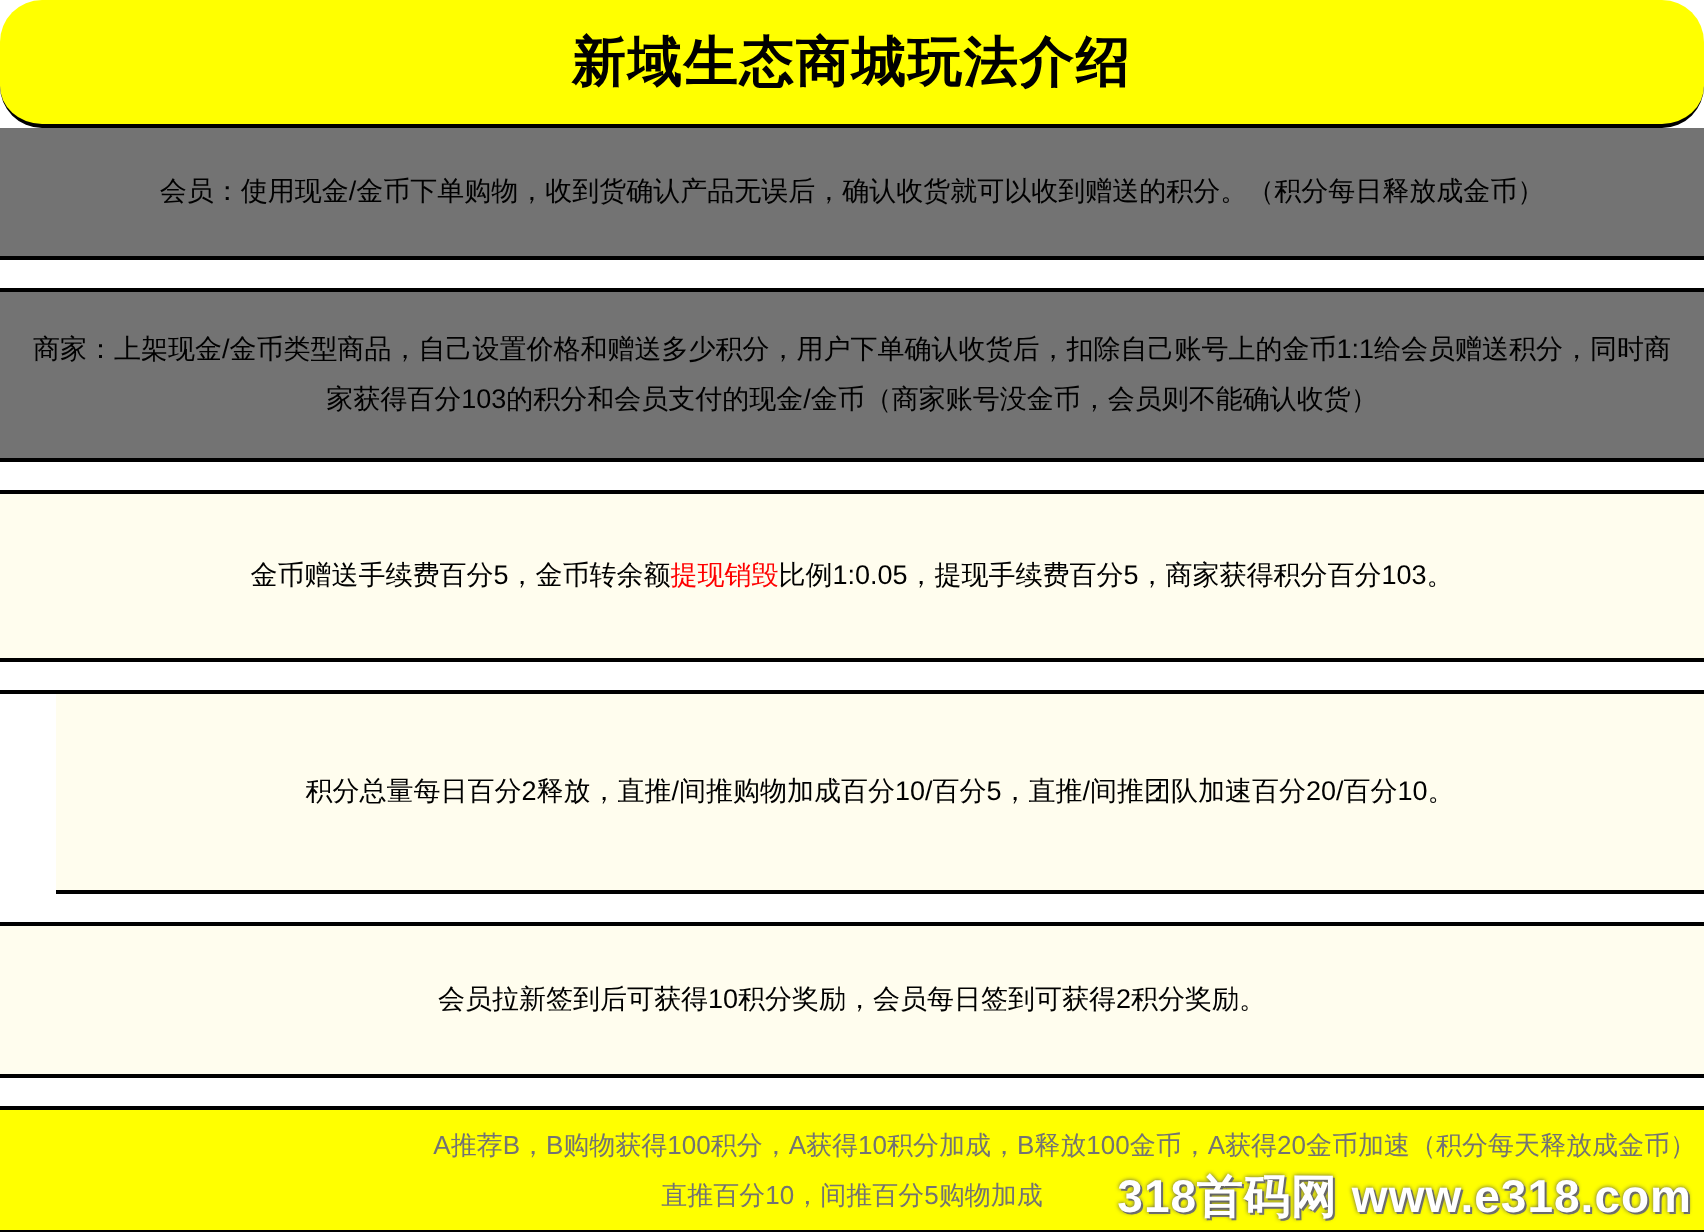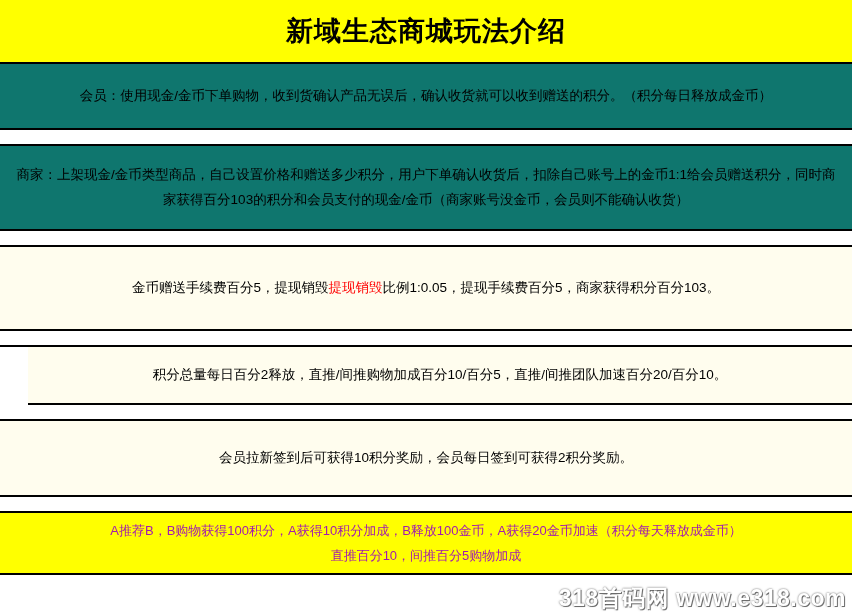--- a/index.html
+++ b/index.html
@@ -20,64 +20,65 @@
     background: #ffffff;
     box-sizing: border-box;
   }
   .title-band {
     background: #ffff00;
     height: 62px;
     display: flex;
     align-items: center;
     justify-content: center;
     border-bottom: 2px solid #000000;
+    border-radius: 21px;
   }
   .title-text {
     font-size: 27px;
     font-weight: bold;
     color: #000000;
     letter-spacing: 1px;
   }
   .row {
     border-bottom: 2px solid #000000;
     box-sizing: border-box;
     display: flex;
     align-items: center;
     justify-content: center;
     padding: 0 10px;
   }
   .row-white {
-    background: #0f766e;
+    background: #737373;
   }
   .row-cream {
     background: #fffdee;
   }
   .row-yellow {
     background: #ffff00;
   }
   .row-inner {
     text-align: center;
     line-height: 1.85;
     font-size: 13.5px;
     color: #000000;
     width: 100%;
   }
   .r-member   { height: 66px; }
   .r-merchant { height: 85px; }
   .r-gap      { height: 14px; background:#ffffff; border-bottom: 2px solid #000000; }
   .r-coin     { height: 84px; }
-  .r-points   { height: 58px; margin-left: 28px; }
+  .r-points   { height: 100px; margin-left: 28px; }
   .r-signin   { height: 76px; }
   .r-promo    { height: 62px; padding: 0 4px;}
   .promo-inner {
     width: 100%;
-    text-align: center;
+    text-align: right;
     font-size: 13px;
     line-height: 1.95;
-    color: #a21caf;
+    color: #737373;
   }
   .promo-line2 {
     display: flex;
     justify-content: center;
     gap: 32px;
   }
   .hl-red {
     color: #ff0000;
   }
   .indent-wide { padding: 0 28px; }
@@ -110,21 +111,21 @@
   <div class="r-gap"></div>
 
   <div class="row row-white r-merchant">
     <div class="row-inner indent-narrow">商家：上架现金/金币类型商品，自己设置价格和赠送多少积分，用户下单确认收货后，扣除自己账号上的金币1:1给会员赠送积分，同时商家获得百分103的积分和会员支付的现金/金币（商家账号没金币，会员则不能确认收货）</div>
   </div>
 
   <div class="r-gap"></div>
 
   <div class="row row-cream r-coin">
     <div class="row-inner">
-      <span>金币赠送手续费百分5，提现销毁</span><span class="hl-red">提现销毁</span><span>比例1:0.05，提现手续费百分5，商家获得积分百分103。</span>
+      <span>金币赠送手续费百分5，金币转余额</span><span class="hl-red">提现销毁</span><span>比例1:0.05，提现手续费百分5，商家获得积分百分103。</span>
     </div>
   </div>
 
   <div class="r-gap"></div>
 
   <div class="row row-cream r-points">
     <div class="row-inner">积分总量每日百分2释放，直推/间推购物加成百分10/百分5，直推/间推团队加速百分20/百分10。</div>
   </div>
 
   <div class="r-gap"></div>

